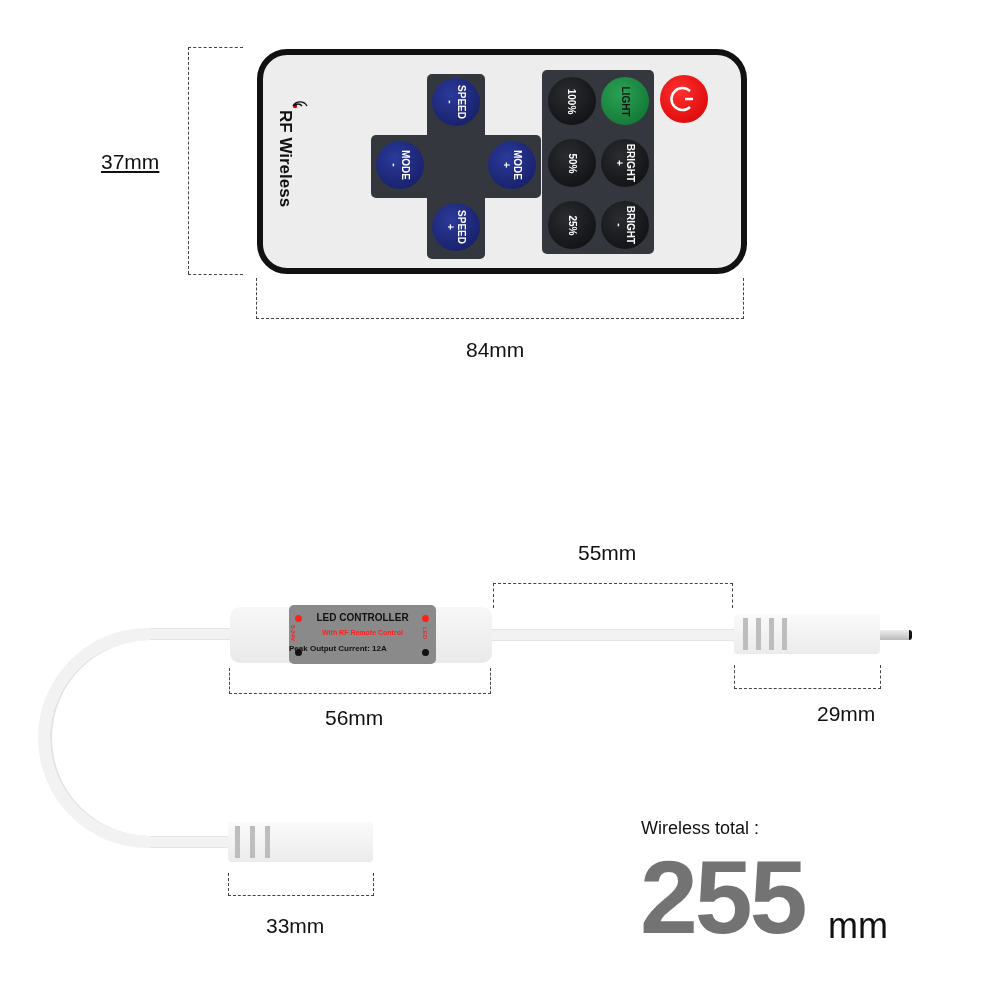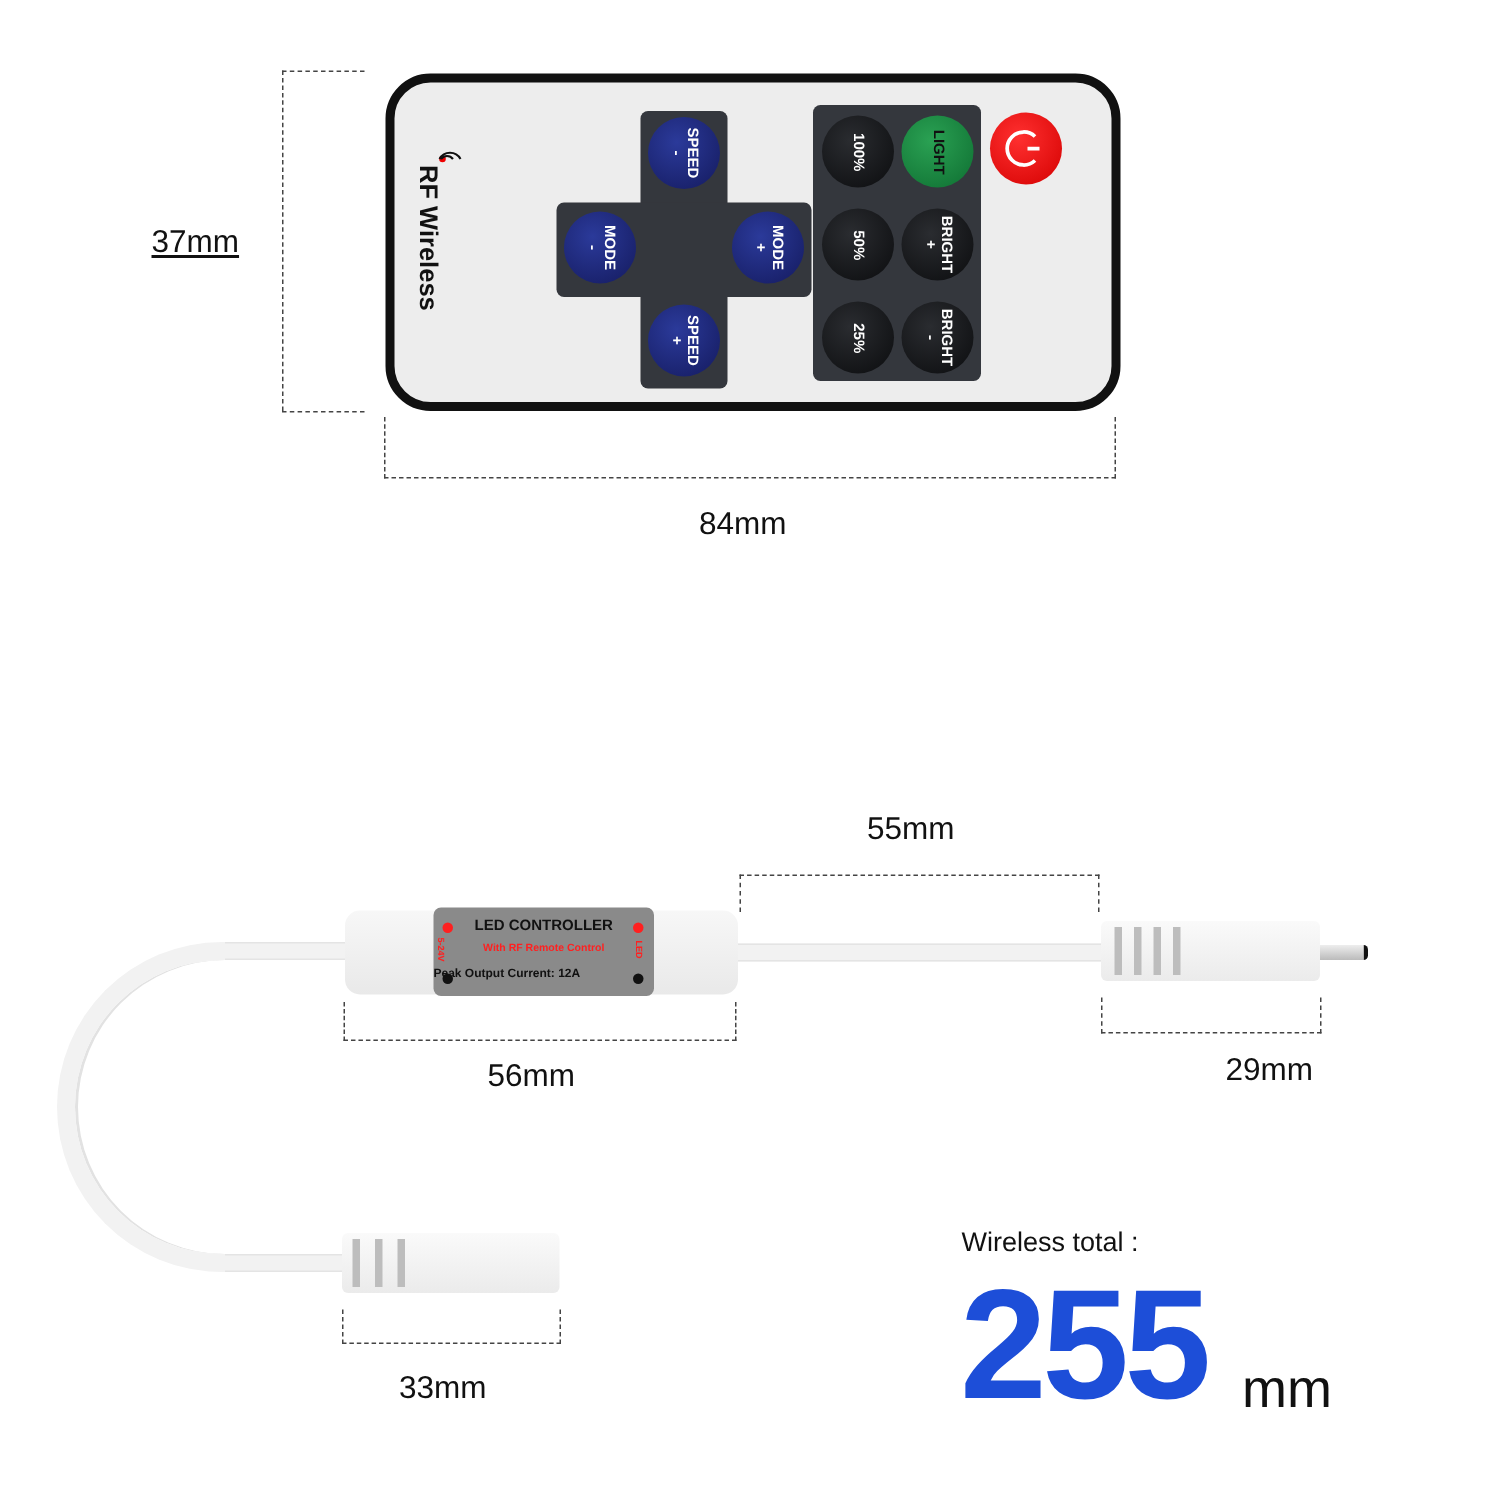--- a/index.html
+++ b/index.html
@@ -33,21 +33,21 @@
   .ctrl-title { position: absolute; left: 0; width: 100%; top: 7px; text-align: center; font-weight: bold; font-size: 10px; color: #111; }
   .ctrl-sub { position: absolute; left: 0; width: 100%; top: 24px; text-align: center; font-weight: bold; font-size: 7px; color: #ff2020; }
   .ctrl-peak { position: absolute; left: 0; width: 100%; top: 39px; font-weight: bold; font-size: 8px; color: #111; }
   .ctrl-side { position: absolute; top: 16px; transform: rotate(90deg); font-size: 6px; font-weight: bold; color: #ff2020; }
   .dot { position: absolute; width: 7px; height: 7px; border-radius: 50%; }
   .connector { position: absolute; background: linear-gradient(#fafafa, #ebebeb); border-radius: 4px; }
   .rib { position: absolute; width: 5px; background: #bdbdbd; }
   .pin { position: absolute; left: 880px; top: 630px; width: 32px; height: 10px; background: linear-gradient(#eee, #bbb); border-right: 3px solid #111; border-radius: 0 3px 3px 0; }
 
   .total-label { position: absolute; left: 641px; top: 818px; font-size: 18px; color: #111; }
-  .total-num { position: absolute; left: 640px; top: 845px; font-size: 104px; font-weight: bold; color: #1d4ed8; letter-spacing: -3px; line-height: 1; }
+  .total-num { position: absolute; left: 640px; top: 845px; font-size: 104px; font-weight: bold; color: #737373; letter-spacing: -3px; line-height: 1; }
   .total-unit { position: absolute; left: 828px; top: 905px; font-size: 36px; color: #111; }
 </style>
 </head>
 <body>
 
 <div class="dash-h" style="left:188px; top:47px; width:55px;"></div>
 <div class="dash-h" style="left:188px; top:274px; width:55px;"></div>
 <div class="dash-v" style="left:188px; top:47px; height:227px;"></div>
 <div class="dim-label" style="left:101px; top:150px;text-decoration:underline;">37mm</div>
 

